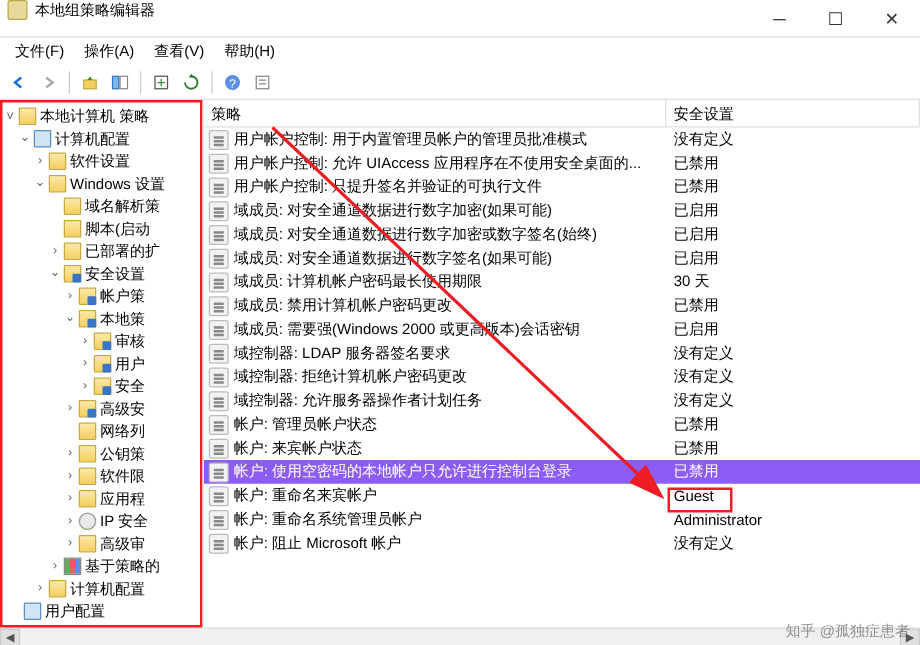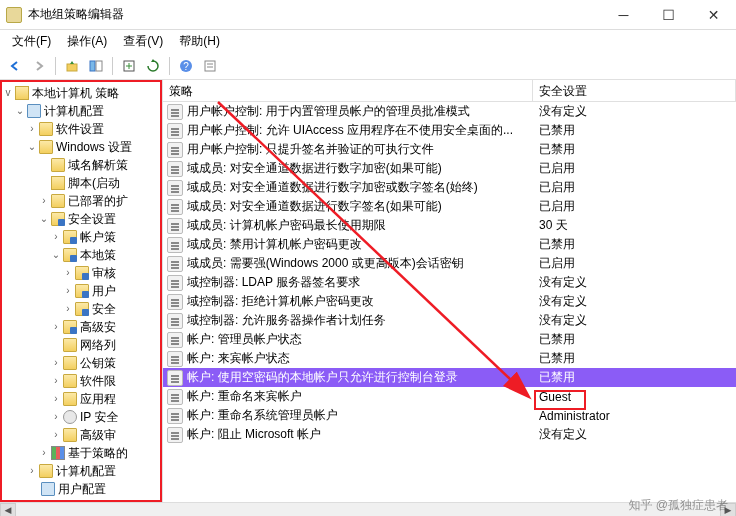--- a/index.html
+++ b/index.html
@@ -1,18 +1,18 @@
 <!DOCTYPE html>
 <html><head>
 <meta charset="utf-8">
 <style>
 * { margin: 0; padding: 0; box-sizing: border-box; }
 body { font-family: "Microsoft YaHei", "Segoe UI", sans-serif; font-size: 12px; background: #fff; width: 736px; height: 516px; overflow: hidden; position: relative; }
 
-.titlebar { height: 30px; display: flex; align-items: center; border-bottom: 1px solid #ddd; background: #fff; }
+.titlebar { height: 30px; display: flex; border-bottom: 1px solid #ddd; background: #fff; }
 .titlebar .app-icon { width: 16px; height: 16px; margin: 0 6px; background: #e8d89a; border: 1px solid #b8a848; border-radius: 2px; }
 .titlebar .title { flex: 1; font-size: 12px; color: #000; }
 .titlebar .winbtn { width: 45px; height: 30px; display: flex; align-items: center; justify-content: center; font-size: 14px; color: #333; cursor: pointer; }
 
 .menubar { height: 22px; display: flex; align-items: center; padding: 0 4px; }
 .menubar .menu { padding: 2px 8px; font-size: 12px; cursor: pointer; }
 
 .toolbar { height: 28px; display: flex; align-items: center; padding: 0 4px; border-bottom: 1px solid #e0e0e0; gap: 2px; }
 .toolbar .tbtn { width: 22px; height: 22px; display: flex; align-items: center; justify-content: center; cursor: pointer; border: 1px solid transparent; border-radius: 2px; }
 .toolbar .sep { width: 1px; height: 18px; background: #ccc; margin: 0 3px; }
@@ -231,21 +231,21 @@
         <div class="tree-row" style="padding-left: 36px;">
           <span class="expander">›</span>
           <span class="ticon chart-icon"></span>
           <span>基于策略的</span>
         </div>
         <div class="tree-row" style="padding-left: 24px;">
           <span class="expander">›</span>
           <span class="ticon folder"></span>
           <span>计算机配置</span>
         </div>
-        <div class="tree-row" style="padding-left: 26px;">
+        <div class="tree-row" style="padding-left: 4px;">
           <span class="expander"></span>
           <span class="ticon computer-icon"></span>
           <span>用户配置</span>
         </div>
       </div>
   </div>
   <div class="list-pane">
     <div class="list-header">
       <div class="col col-policy">策略</div>
       <div class="col col-setting">安全设置</div>

